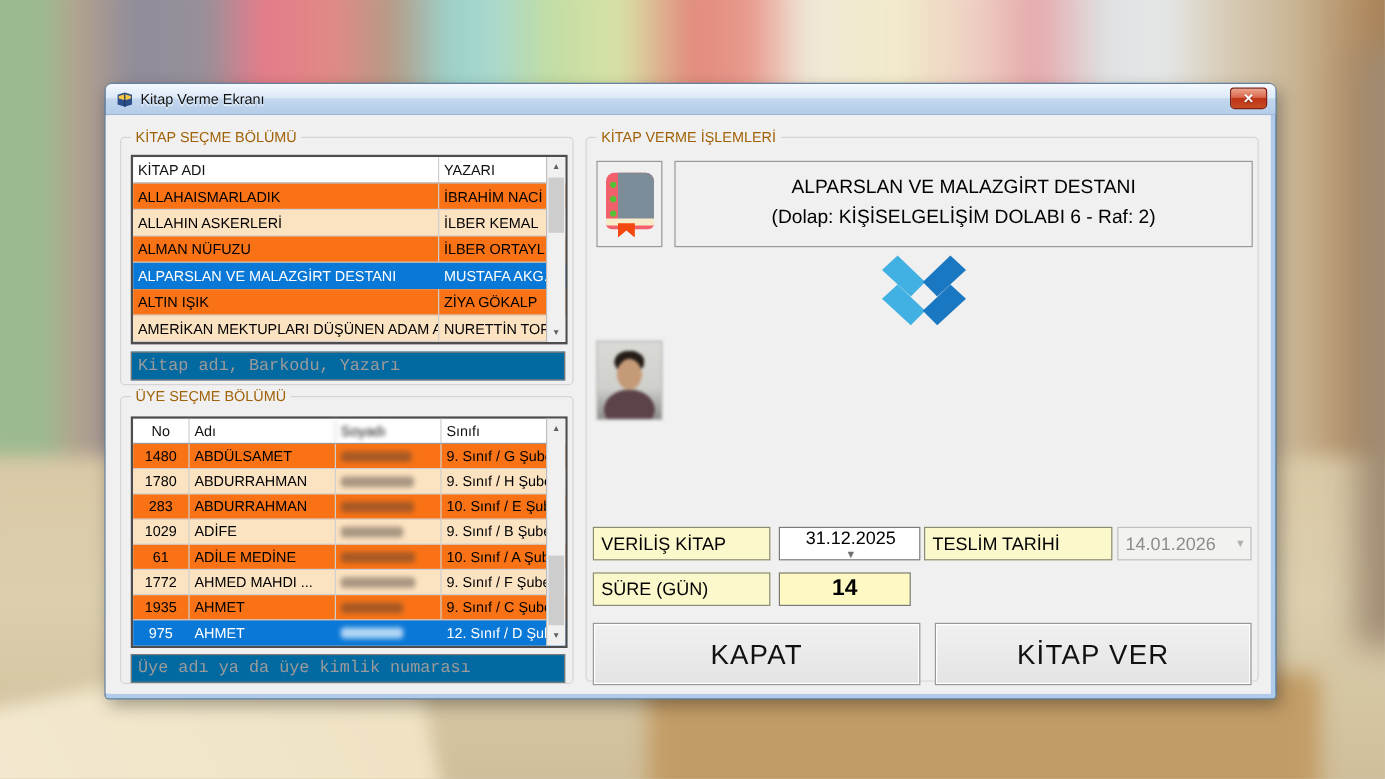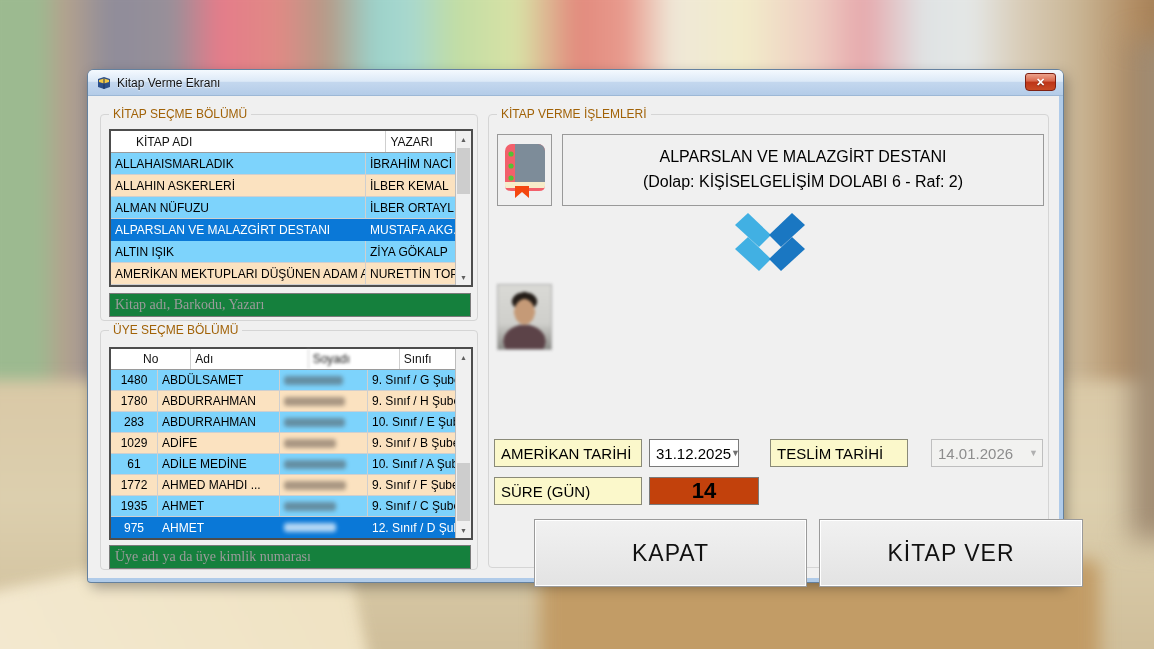--- a/index.html
+++ b/index.html
@@ -39,43 +39,43 @@
   .gb-label { position:absolute; top:-8px; left:8px; background:#f0f0f0; padding:0 4px; font-size:12px; color:#a16207; white-space:nowrap; }
   .gb-books   { left:12px; top:18px;  width:378px; height:207px; }
   .gb-members { left:12px; top:234px; width:378px; height:240px; }
   .gb-lending { left:400px; top:18px; width:561px; height:454px; }
 
   
   .table { position:absolute; background:#fff; border:2px solid #4d4d4d; display:flex; flex-direction:column; font-size:12px; color:#000; }
   .t-books   { left:8px; top:14px; width:364px; height:158px; }
   .t-members { left:8px; top:16px; width:364px; height:193px; }
   .thead { display:flex; background:#fff; border-bottom:1px solid #9a9a9a; flex:0 0 auto; }
-  .thead .c { font-size:12px; color:#111;margin-left:21px; }
-  .trow { display:flex; flex:0 0 auto; background:#7dd3fc; cursor:default; }
+  .thead .c { font-size:12px; color:#111; }
+  .trow { display:flex; flex:0 0 auto; background:#f97316; cursor:default; }
   .trow.alt { background:#fbe2c0; }
   .trow.selected { background:#0a78d7; color:#fff; }
   .trow:not(.selected) { border-bottom:1px solid #cfcfcf; }
   .c { overflow:hidden; white-space:nowrap; padding:0 4px; display:flex; align-items:center; }
   .c + .c { border-left:1px solid #cfcfcf; }
   .selected .c + .c { border-left-color:transparent; }
   .t-books .thead, .t-books .trow { height:22px; }
   .t-members .thead, .t-members .trow { height:21px; }
   .col-name { width:254px; } .col-author { width:93px; }
   .col-no { width:46px; justify-content:center; } .col-first { width:122px; } .col-sur { width:88px; } .col-class { width:91px;text-align:right; }
   .blur-text { filter:blur(1.6px); color:#555; }
   .blob { height:9px; border-radius:3px; background:rgba(70,60,55,.45); filter:blur(2px); }
   .selected .blob { background:rgba(235,245,255,.75); }
 
   
   .vscroll { position:absolute; right:0; top:0; bottom:0; width:16px; background:#f0f0f0; border-left:1px solid #bdbdbd; }
   .sb-btn { position:absolute; left:0; width:15px; height:16px; color:#5f5f5f; font-size:7px; display:flex; align-items:center; justify-content:center; cursor:pointer; }
   .sb-up { top:0; } .sb-down { bottom:0; }
   .sb-thumb { position:absolute; left:1px; width:13px; background:#cdcdcd; cursor:pointer; }
 
-  .search { position:absolute; height:24px; border:1px solid #7a7a7a; background:#15803d; font-size:14px; padding:0 5px; color:#000; font-family:Liberation Serif, serif; }
+  .search { position:absolute; height:24px; border:1px solid #7a7a7a; background:#0369a1; font-size:14px; padding:0 5px; color:#000; font-family:Liberation Mono, monospace; }
   .search::placeholder { color:#9b9b9b; opacity:1; }
   .s-books { left:8px; top:178px; width:362px; }
   .s-members { left:8px; top:214px; width:362px; }
 
   
   .iconbox { position:absolute; left:8px; top:19px; width:55px; height:72px; border:1px solid #999; display:flex; align-items:center; justify-content:center; background:#f0f0f0; }
   .bookinfo { position:absolute; left:73px; top:19px; width:482px; height:72px; border:1px solid #999; display:flex; flex-direction:column; align-items:center; justify-content:center; font-size:16px; color:#000; line-height:1.55; text-align:center; }
   .chevron-wrap { position:absolute; left:0; top:96px; width:561px; display:flex; justify-content:center; }
   .photo { position:absolute; left:8px; top:169px; width:55px; height:66px; border:1px solid #aaa; overflow:hidden;
     background:
@@ -86,24 +86,24 @@
     filter:blur(1.5px); }
   .memberinfo { position:absolute; left:73px; top:169px; width:482px; height:66px; border:1px solid #999; display:flex; flex-direction:column; align-items:center; justify-content:center; font-size:16px; color:#000; line-height:1.55; }
   .iline { display:flex; align-items:center; gap:7px; }
   .iblob { height:13px; border-radius:4px; background:rgba(90,90,90,.5); filter:blur(3px); }
 
   .ylabel { position:absolute; height:28px; background:#fbf8cb; border:1px solid #8a8a78; font-size:15px; color:#000; display:flex; align-items:center; padding-left:6px; }
   .combo { position:absolute; height:28px; background:#fff; border:1px solid #7a7a7a; font-size:15px; color:#000; display:flex; align-items:center; padding:0 4px 0 6px; justify-content:space-between; cursor:pointer; }
   .combo .chev { font-size:9px; color:#707070; }
   .combo.disabled { background:#f2f2f0; border-color:#bfbfbf; color:#8d8d8d; cursor:default; }
   .combo.disabled .chev { color:#b0b0b0; }
-  .numbox { position:absolute; height:28px; background:#c2410c; border:1px solid #7a7a7a; font-size:22px; font-weight:bold; color:#000; display:flex; align-items:center; justify-content:center; }
-
-  .bigbtn { position:absolute; height:68px; background:linear-gradient(180deg,#f1f1f1,#e3e3e3); border:1px solid #9a9a9a; box-shadow:inset 0 0 0 1px #fff;
-    font-size:23px; color:#111; letter-spacing:1px; display:flex; align-items:center; justify-content:center; cursor:pointer; font-family:"Liberation Sans",sans-serif;margin-left:40px; }
+  .numbox { position:absolute; height:28px; background:#fef9c3; border:1px solid #7a7a7a; font-size:19px; font-weight:bold; color:#000; display:flex; align-items:center; justify-content:center; }
+
+  .bigbtn { position:absolute; height:52px; background:linear-gradient(180deg,#f1f1f1,#e3e3e3); border:1px solid #9a9a9a; box-shadow:inset 0 0 0 1px #fff;
+    font-size:23px; color:#111; letter-spacing:1px; display:flex; align-items:center; justify-content:center; cursor:pointer; font-family:"Liberation Sans",sans-serif; }
 </style>
 </head>
 <body>
 
 <div class="bg">
   <div class="bg-shelf"></div>
   <div class="bg-table"></div>
   <div class="bg-dark-book"></div>
 
   <div class="bg-book1"></div>
@@ -277,26 +277,26 @@
             <path d="M4 14 L17 2 L40 24 L28 36 Z" fill="#41b0e3"></path>
             <path d="M74 14 L61 2 L38 24 L50 36 Z" fill="#1a77c2"></path>
             <path d="M4 38 L17 26 L40 48 L28 60 Z" fill="#41b0e3"></path>
             <path d="M74 38 L61 26 L38 48 L50 60 Z" fill="#1a77c2"></path>
           </g>
         </svg>
       </div>
 
       <div class="photo"></div>
 
-      <div class="ylabel" style="left:5px; top:324px; width:148px;">AMERİKAN TARİHİ</div>
-      <div class="combo" style="left:160px; top:324px; width:90px;">
+      <div class="ylabel" style="left:5px; top:324px; width:148px;">VERİLİŞ KİTAP</div>
+      <div class="combo" style="left:160px; top:324px; width:118px;flex-direction:column;">
         <span>31.12.2025</span>
         <span class="chev">▼</span>
       </div>
-      <div class="ylabel" style="left:281px; top:324px; width:138px;">TESLİM TARİHİ</div>
+      <div class="ylabel" style="left:281px; top:324px; width:157px;">TESLİM TARİHİ</div>
       <div class="combo disabled" style="left:442px; top:324px; width:112px;">
         <span>14.01.2026</span>
         <span class="chev">▼</span>
       </div>
 
       <div class="ylabel" style="left:5px; top:362px; width:148px;">SÜRE (GÜN)</div>
       <div class="numbox" style="left:160px; top:362px; width:110px;">14</div>
 
       <div class="bigbtn" style="left:5px; top:404px; width:273px;">KAPAT</div>
       <div class="bigbtn" style="left:290px; top:404px; width:264px;">KİTAP VER</div>

